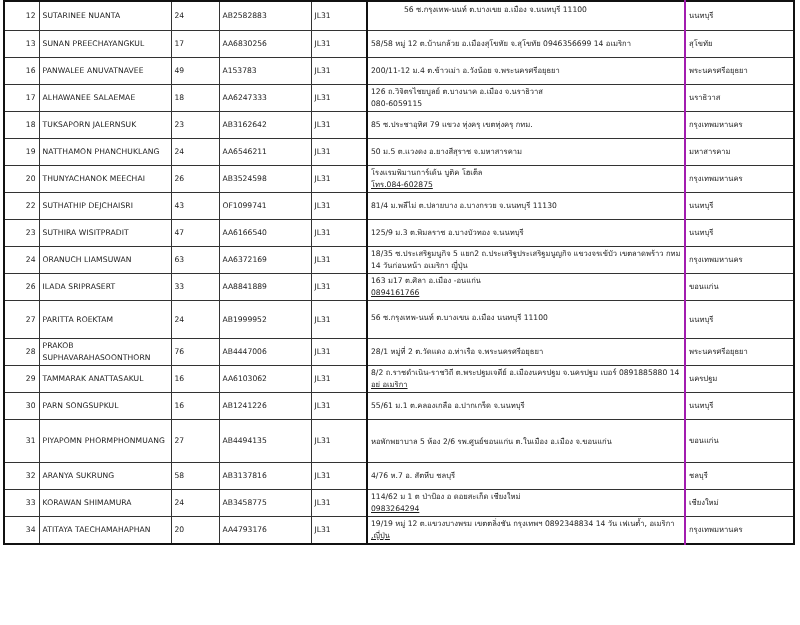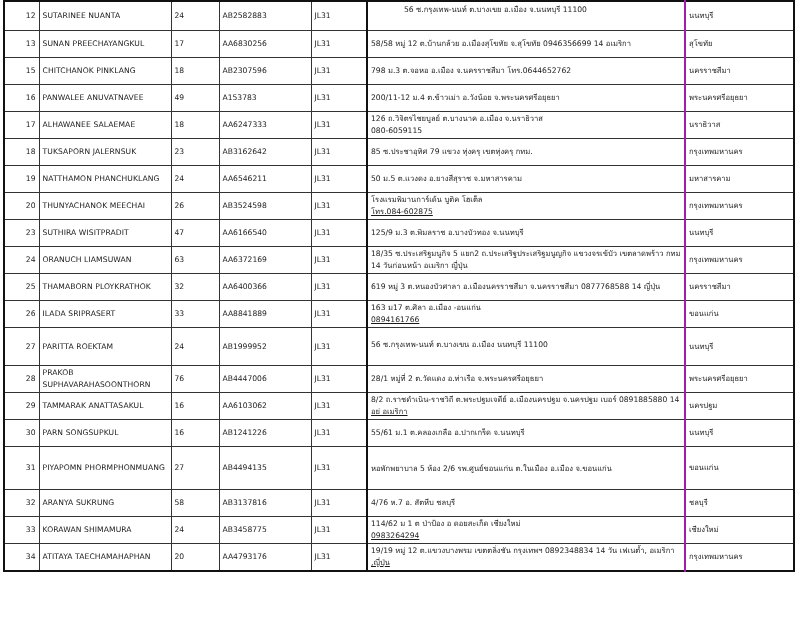--- a/index.html
+++ b/index.html
@@ -79,31 +79,20 @@
     <td class="col-age">17</td>
     <td class="col-passport">AA6830256</td>
     <td class="col-code">JL31</td>
     <td class="col-address">
             <span class="line">58/58 หมู่ 12 ต.บ้านกล้วย อ.เมืองสุโขทัย จ.สุโขทัย 0946356699 14 อเมริกา</span>
           </td>
     <td class="col-province">สุโขทัย</td>
   </tr>
 
 
-  <tr class="r1">
-    <td class="col-no">15</td>
-    <td class="col-name">CHITCHANOK  PINKLANG</td>
-    <td class="col-age">18</td>
-    <td class="col-passport">AB2307596</td>
-    <td class="col-code">JL31</td>
-    <td class="col-address">
-            <span class="line">798 ม.3 ต.จอหอ อ.เมือง จ.นครราชสีมา โทร.0644652762</span>
-          </td>
-    <td class="col-province">นครราชสีมา</td>
-  </tr>
 
   <tr class="r1">
     <td class="col-no">16</td>
     <td class="col-name">PANWALEE  ANUVATNAVEE</td>
     <td class="col-age">49</td>
     <td class="col-passport">A153783</td>
     <td class="col-code">JL31</td>
     <td class="col-address">
             <span class="line">200/11-12 ม.4 ต.ข้าวเม่า อ.วังน้อย จ.พระนครศรีอยุธยา</span>
           </td>
@@ -154,20 +143,31 @@
     <td class="col-passport">AB3524598</td>
     <td class="col-code">JL31</td>
     <td class="col-address">
             <span class="line">โรงแรมพิมานการ์เด้น บูติค โฮเต็ล</span>
             <span class="line underlined">โทร.084-602875</span>
           </td>
     <td class="col-province">กรุงเทพมหานคร</td>
   </tr>
 
 
+  <tr class="r1">
+    <td class="col-no">22</td>
+    <td class="col-name">SUTHATHIP  DEJCHAISRI</td>
+    <td class="col-age">43</td>
+    <td class="col-passport">OF1099741</td>
+    <td class="col-code">JL31</td>
+    <td class="col-address">
+            <span class="line">81/4 ม.พลีไม่ ต.ปลายบาง อ.บางกรวย จ.นนทบุรี 11130</span>
+          </td>
+    <td class="col-province">นนทบุรี</td>
+  </tr>
 
   <tr class="r1">
     <td class="col-no">23</td>
     <td class="col-name">SUTHIRA  WISITPRADIT</td>
     <td class="col-age">47</td>
     <td class="col-passport">AA6166540</td>
     <td class="col-code">JL31</td>
     <td class="col-address">
             <span class="line">125/9 ม.3 ต.พิมลราช อ.บางบัวทอง จ.นนทบุรี</span>
           </td>
@@ -180,31 +180,20 @@
     <td class="col-age">63</td>
     <td class="col-passport">AA6372169</td>
     <td class="col-code">JL31</td>
     <td class="col-address">
             <span class="line">18/35 ซ.ประเสริฐมนูกิจ 5 แยก2 ถ.ประเสริฐประเสริฐมนูญกิจ แขวงจรเข้บัว เขตลาดพร้าว กทม</span>
             <span class="line">14 วันก่อนหน้า อเมริกา ญี่ปุ่น</span>
           </td>
     <td class="col-province">กรุงเทพมหานคร</td>
   </tr>
 
-  <tr class="r1">
-    <td class="col-no">25</td>
-    <td class="col-name">THAMABORN  PLOYKRATHOK</td>
-    <td class="col-age">32</td>
-    <td class="col-passport">AA6400366</td>
-    <td class="col-code">JL31</td>
-    <td class="col-address">
-            <span class="line">619 หมู่ 3 ต.หนองบัวศาลา อ.เมืองนครราชสีมา จ.นครราชสีมา 0877768588 14 ญี่ปุ่น</span>
-          </td>
-    <td class="col-province">นครราชสีมา</td>
-  </tr>
 
   <tr class="r1">
     <td class="col-no">26</td>
     <td class="col-name">ILADA  SRIPRASERT</td>
     <td class="col-age">33</td>
     <td class="col-passport">AA8841889</td>
     <td class="col-code">JL31</td>
     <td class="col-address">
             <span class="line">163 ม17 ต.ศิลา อ.เมือง -อนแก่น</span>
             <span class="line underlined">0894161766</span>

